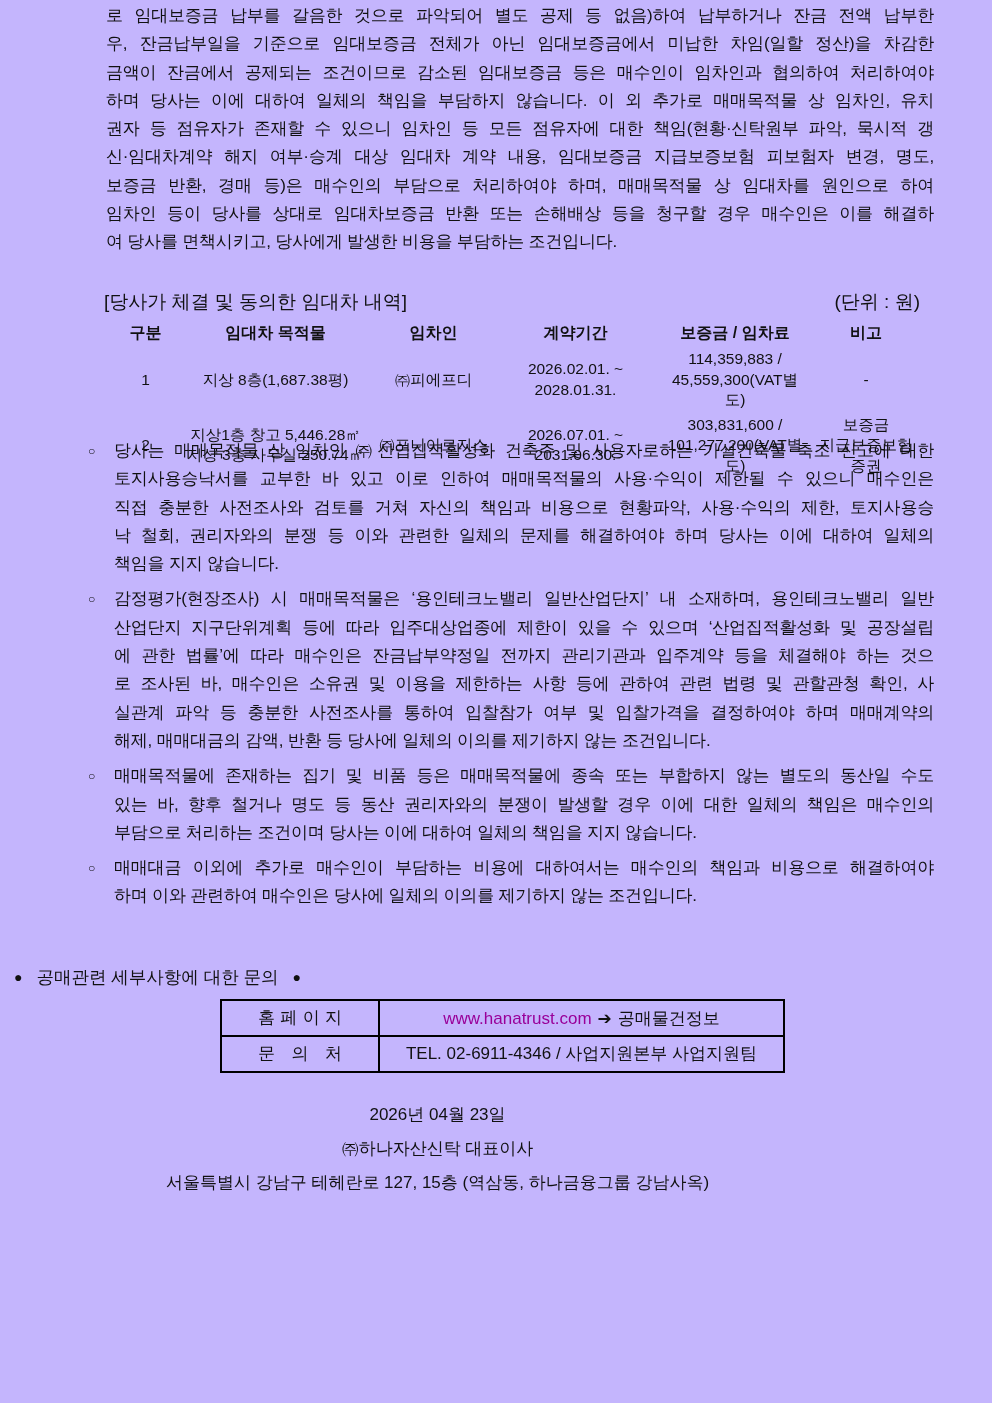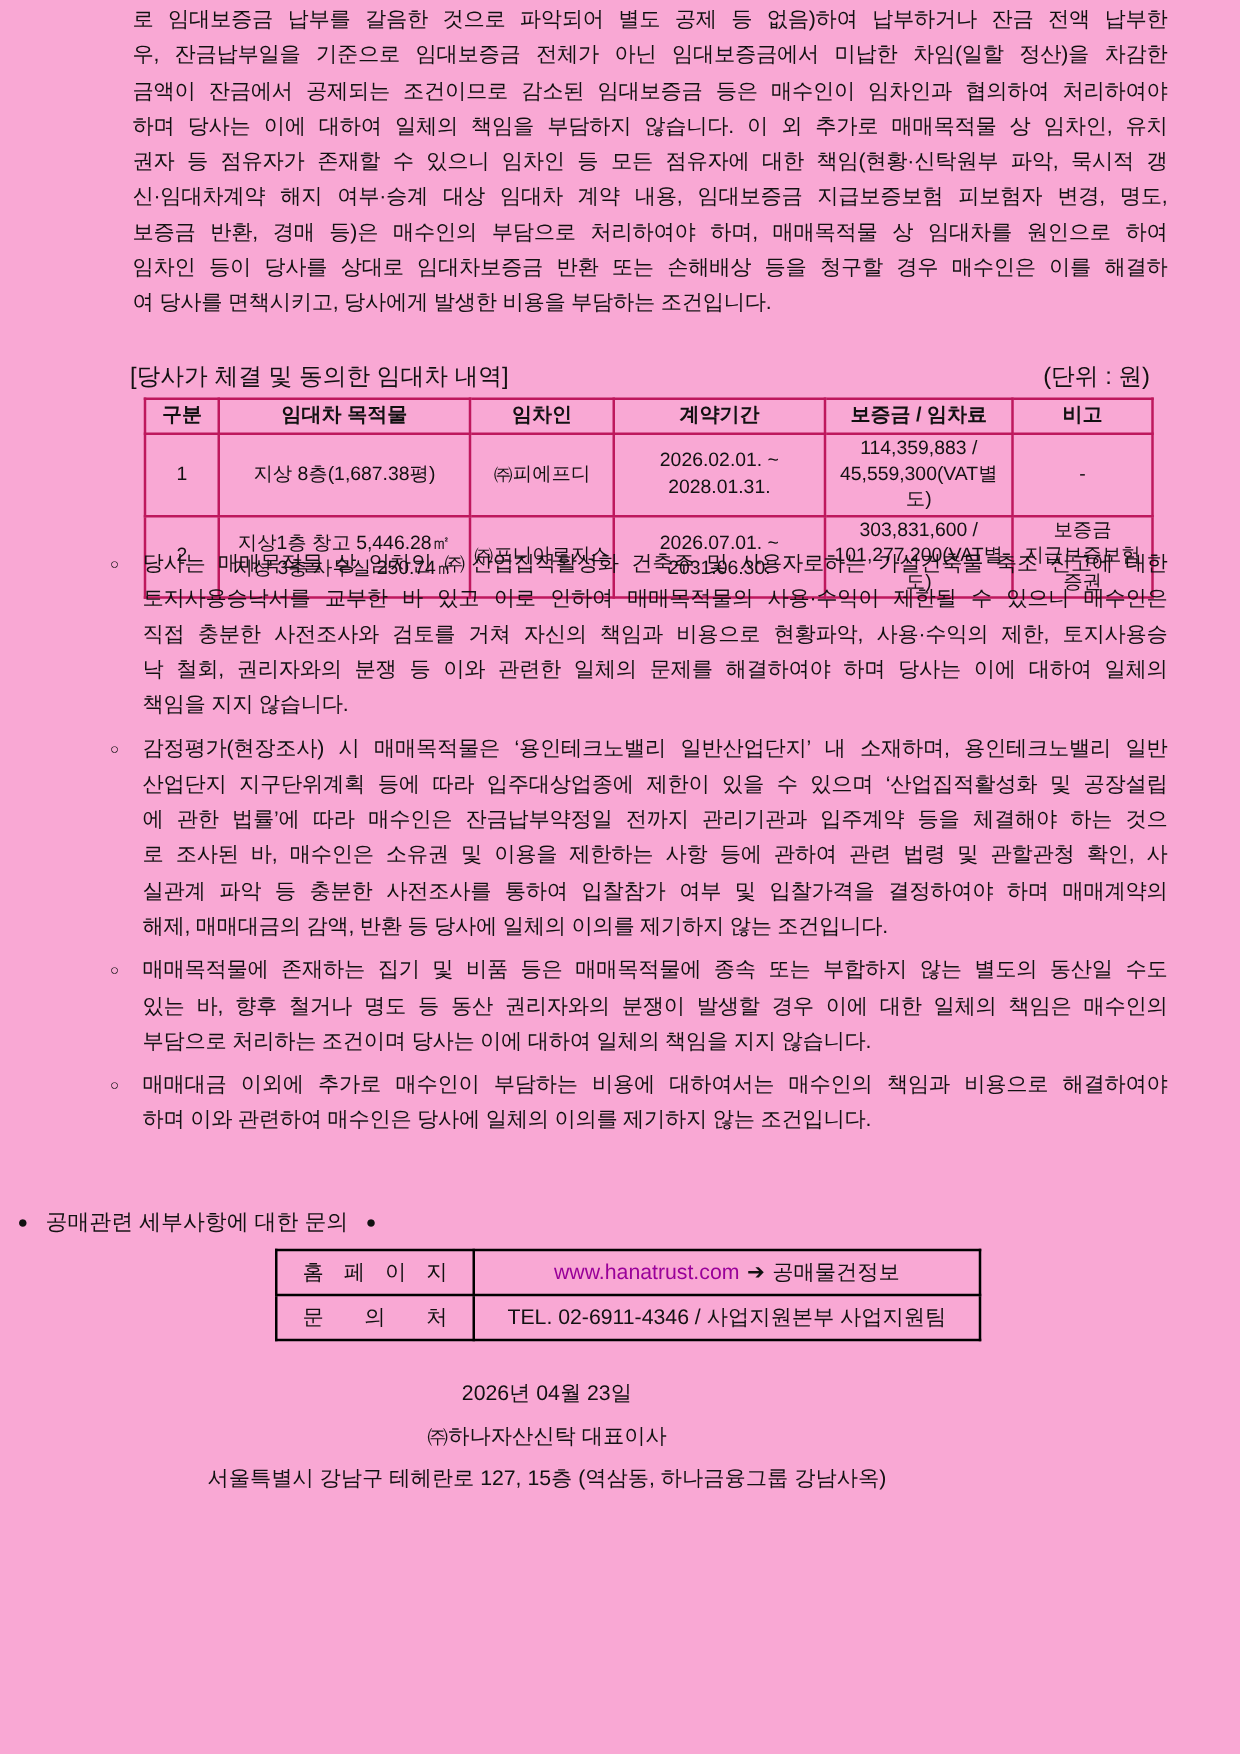--- a/index.html
+++ b/index.html
@@ -1,21 +1,21 @@
 <!DOCTYPE html>
 <html><head>
 <meta charset="utf-8">
 <style>
   html,body { margin:0; padding:0; background:#ffffff; }
   body {
     width:992px; height:1403px;
     font-family:"Liberation Sans","DejaVu Sans",sans-serif;
     color:#111; -webkit-font-smoothing:antialiased;
   }
-  .page { position:relative; width:992px; height:1403px; background:#f9a8d4; overflow:hidden; }
+  .page { position:relative; width:992px; height:1403px; background:#c4b5fd; overflow:hidden; }
 
   
   .intro {
     position:absolute; left:106px; top:2px; width:828px;
     font-size:17px; line-height:28.3px; letter-spacing:-0.2px;
   }
   .jline { text-align:justify; text-align-last:justify; }
   .lline { text-align:left; }
 
   
@@ -25,21 +25,21 @@
     font-size:19px; line-height:22px;
   }
 
   
   table.lease {
     position:absolute; left:115px; top:318px; width:806px;
     border-collapse:collapse; table-layout:fixed;
     font-size:15.5px;
   }
   table.lease th, table.lease td {
-    border:2px solid #be185d; text-align:center; vertical-align:middle;
+    border:2px solid #c4b5fd; text-align:center; vertical-align:middle;
     padding:1px 1px; white-space:pre-line; line-height:20.5px;
     overflow:hidden;
   }
   table.lease th { font-weight:bold; font-size:16px; height:24px; }
   table.lease tr.r1 td { height:42px; }
   table.lease tr.r2 td { height:40px; }
 
   
   .bullets { position:absolute; left:86px; top:437px; width:848px; }
   .bullet { display:flex; align-items:flex-start; margin-bottom:7px; }
@@ -57,21 +57,21 @@
   .inquiry-heading .dot { font-size:14px; vertical-align:1px; padding:0 14px; }
   table.inquiry {
     position:absolute; left:220px; top:999px; width:563px;
     border-collapse:collapse; table-layout:fixed; font-size:17px;
   }
   table.inquiry td {
     border:2px solid #000; height:34px; vertical-align:middle;
     padding:0; line-height:20px;
   }
   table.inquiry td.lbl {
-    text-align:justify; text-align-last:justify; padding:0 20px;
+    text-align:justify; text-align-last:justify; padding:0 36px;
   }
   table.inquiry td.val { text-align:center;border-radius:11px; }
   .url { font-weight:normal; }
   .arrow { font-family:"DejaVu Sans",sans-serif; font-weight:bold; padding:0 6px; }
 
   
   .footer-line { position:absolute; left:0; width:875px; text-align:center; font-size:17px; line-height:24px; }
   .f-date    { top:1103px; }
   .f-company { top:1137px; }
   .f-address { top:1171px; }

